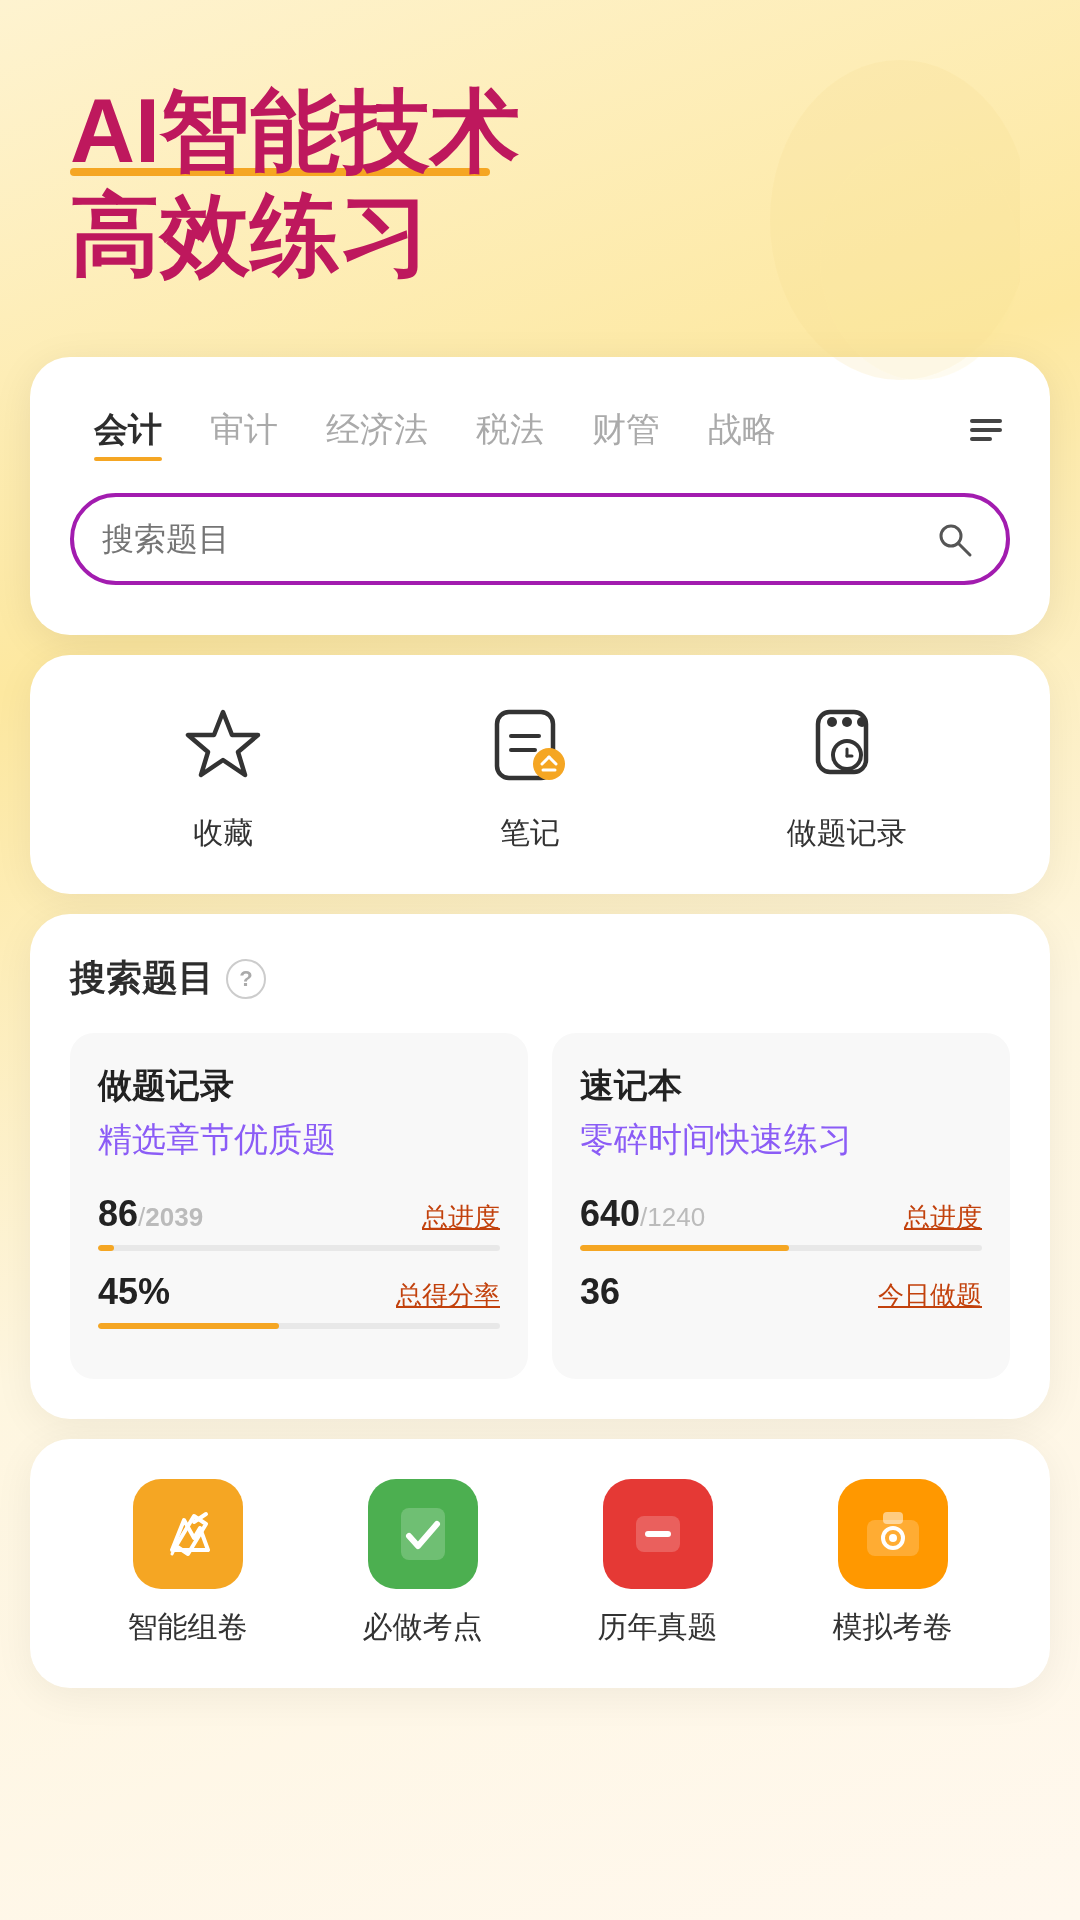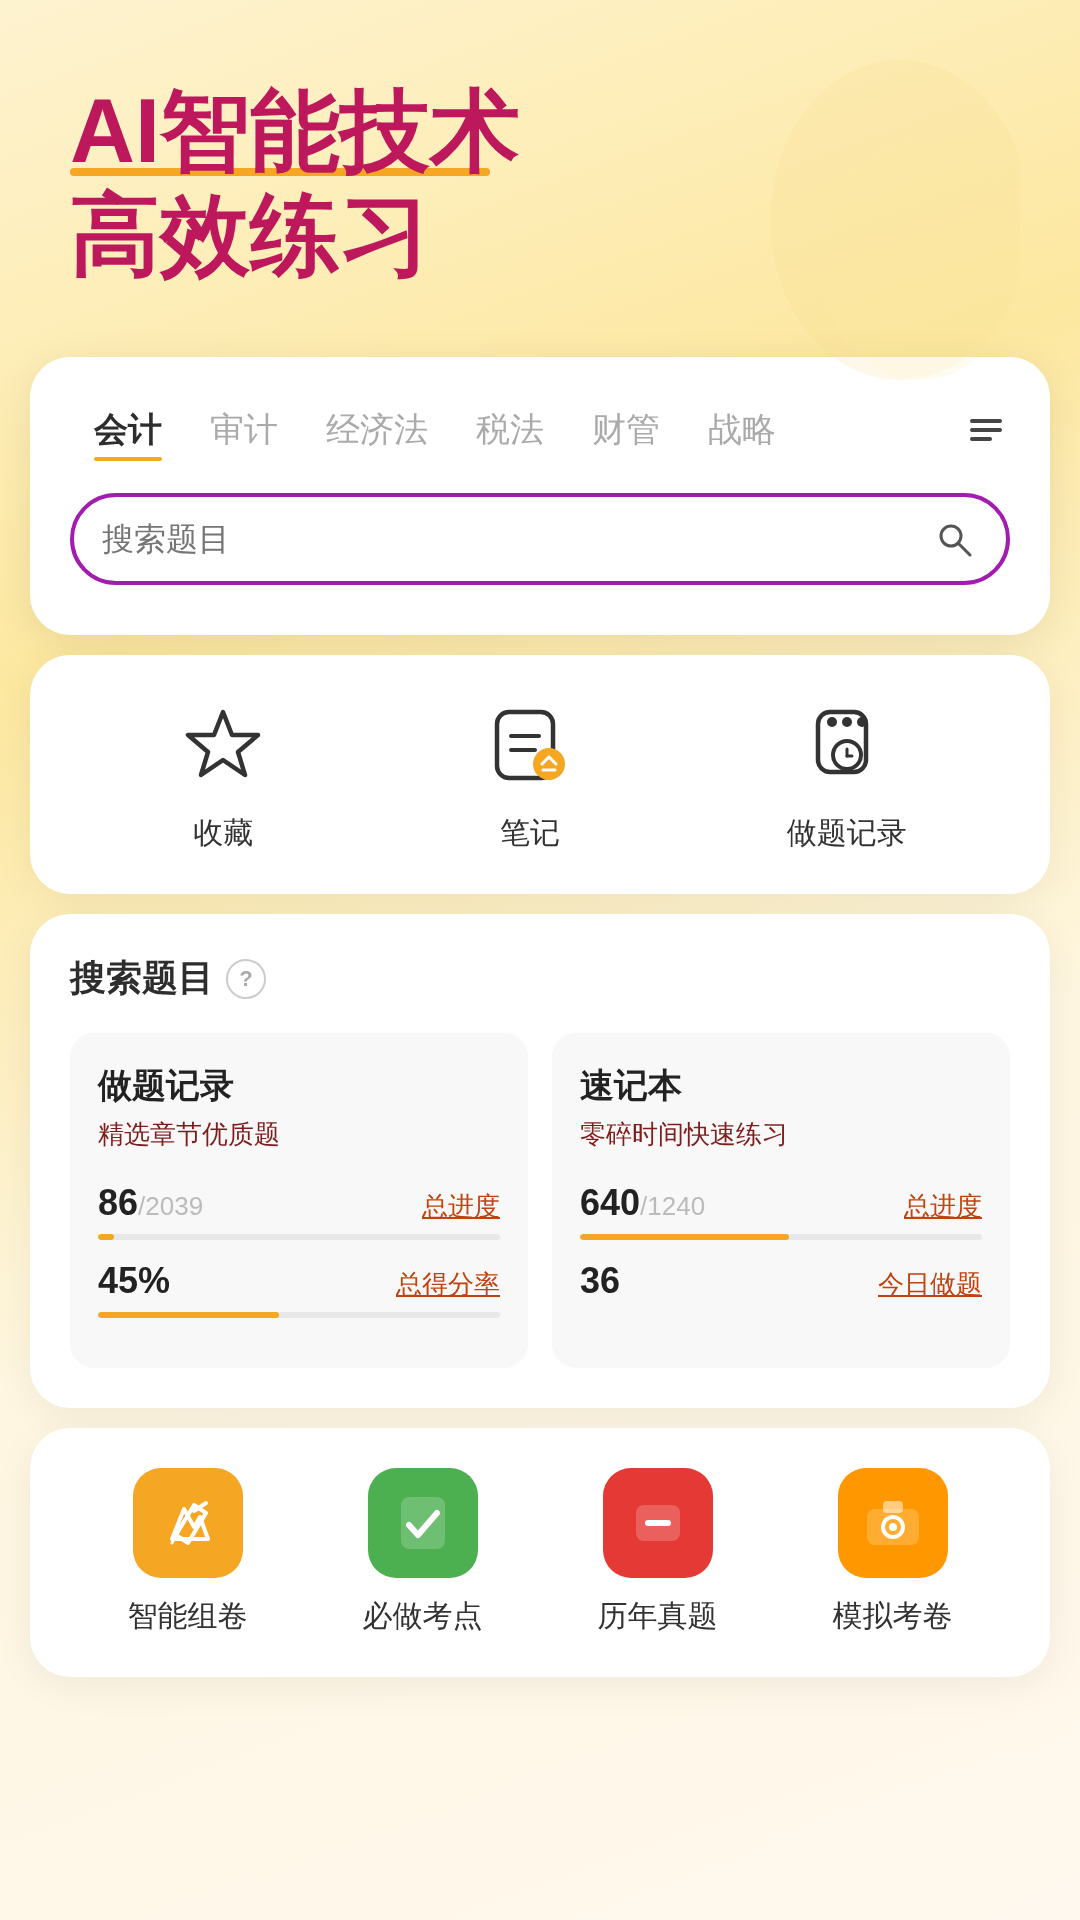--- a/index.html
+++ b/index.html
@@ -215,22 +215,22 @@
       padding: 30px 28px;
       cursor: pointer;
     }
     .lib-card-title {
       font-size: 34px;
       font-weight: 700;
       color: #222;
       margin-bottom: 8px;
     }
     .lib-card-desc {
-      font-size: 26px;
-      color: #7f1d1d;
+      font-size: 34px;
+      color: #8b5cf6;
       margin-bottom: 30px;
     }
     .lib-stat-row {
       display: flex;
       align-items: baseline;
       gap: 12px;
       margin-bottom: 10px;
     }
     .lib-stat-main {
       font-size: 36px;
@@ -385,21 +385,21 @@
     <span>搜索题目</span>
     <div class="help-icon">?</div>
   </div>
 
   <div class="lib-cards">
 
     <div class="lib-card-item">
       <div class="lib-card-title">做题记录</div>
       <div class="lib-card-desc">精选章节优质题</div>
       <div class="lib-stat-row">
-        <span class="lib-stat-main"><span>86</span><span style="font-size:26px;color:#bbb;font-weight:400;">/</span><span style="font-size:26px;color:#bbb;font-weight:400;">2039</span></span>
+        <span class="lib-stat-main"><span>86</span><span style="font-size:26px;color:#bbb;font-weight:400;">/</span><span style="font-size:26px;color:#bbb;font-weight:700;">2039</span></span>
         <span class="lib-stat-label">总进度</span>
       </div>
       <div class="lib-progress-bar">
         <div class="lib-progress-fill" style="width:4%"></div>
       </div>
       <div class="lib-stat-row">
         <span class="lib-stat-main">45%</span>
         <span class="lib-stat-label">总得分率</span>
       </div>
       <div class="lib-progress-bar">

